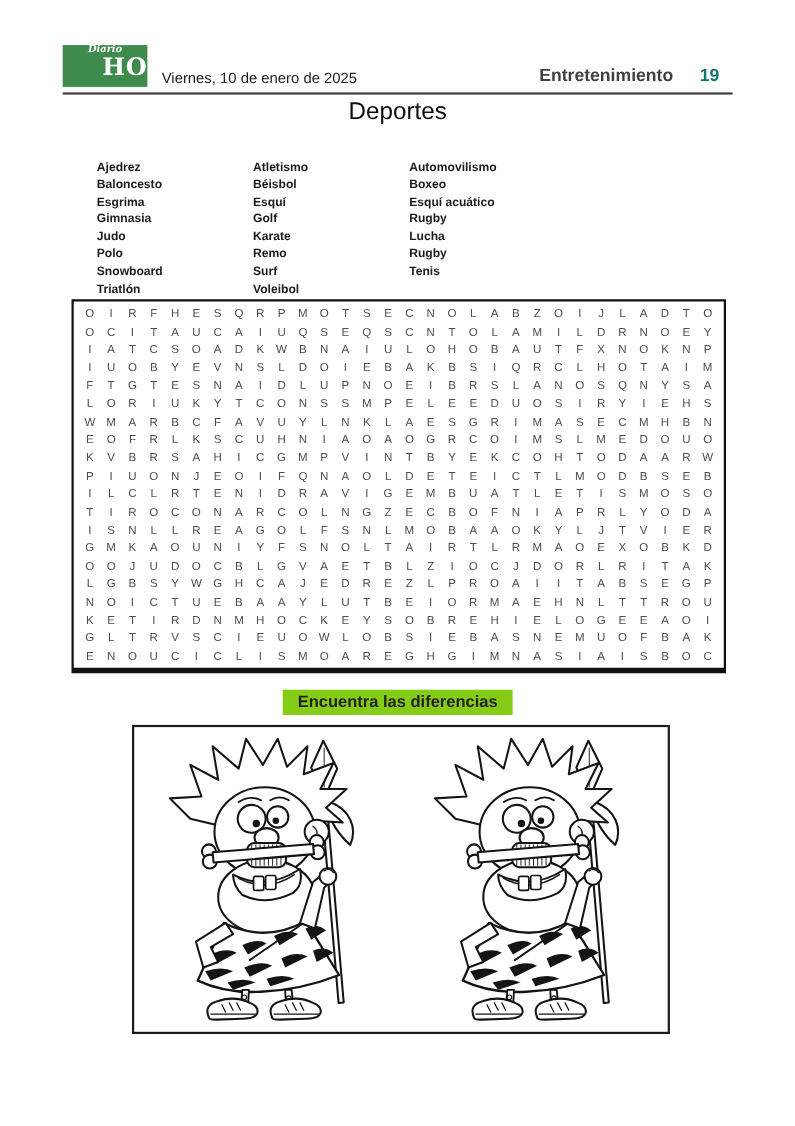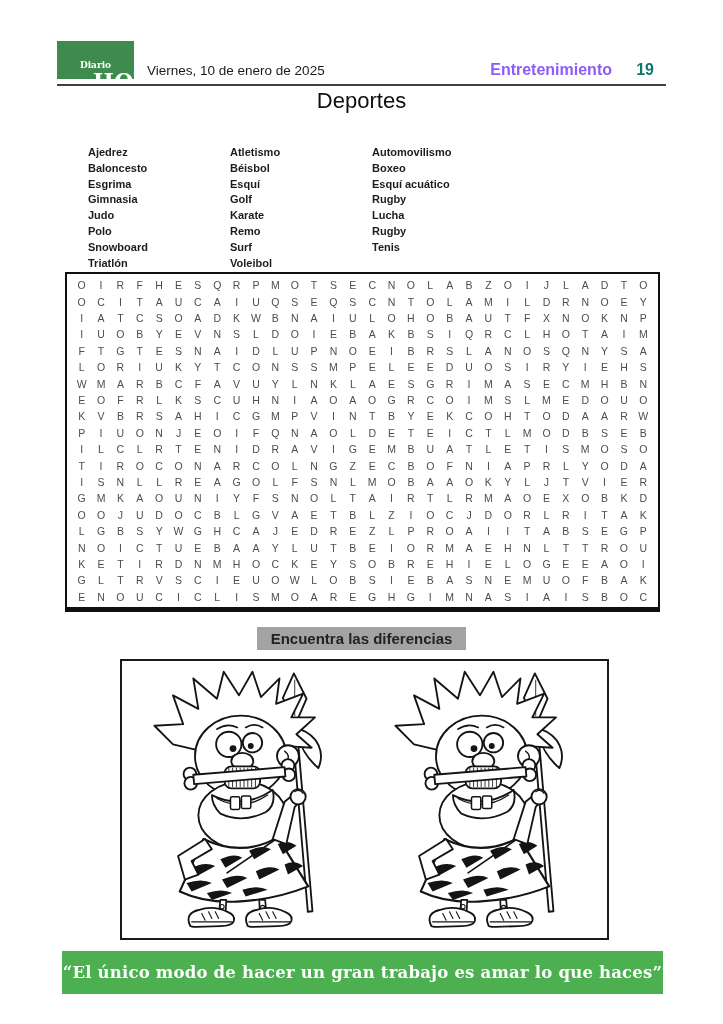--- a/index.html
+++ b/index.html
@@ -6,45 +6,45 @@
   body {
     width:723px; height:1024px; position:relative; background:#ffffff;
     font-family:"Liberation Sans", sans-serif; color:#1a1a1a; overflow:hidden;
   }
   .page { position:absolute; inset:0; }
 
   
   .masthead { position:absolute; left:57px; top:41px; width:609px; height:40px; }
   .logo { position:absolute; left:0; top:0; width:77px; height:38px; background:#3e8b4d;
           color:#fff; text-align:center; }
-  .logo-top { font-family:"DejaVu Serif", serif; font-weight:bold; font-size:9px; padding-top:20px; line-height:9px; }
+  .logo-top { font-family:"DejaVu Serif", serif; font-weight:bold; font-size:9px; padding-top:0; line-height:9px;font-style:italic; }
   .logo-main { font-family:"DejaVu Serif", serif; font-weight:bold; font-size:22px; line-height:23px; letter-spacing:0.5px;margin-left:36px; }
   .date { position:absolute; left:90px; bottom:3px; font-size:13.5px; color:#1b1b1b; }
-  .section { position:absolute; right:54px; bottom:2px; font-size:16px; font-weight:bold; color:#8b5cf6; }
+  .section { position:absolute; right:54px; bottom:2px; font-size:16px; font-weight:bold; color:#404040; }
   .pageno { position:absolute; right:12px; bottom:2px; font-size:16px; font-weight:bold; color:#0f766e; }
   .rule { position:absolute; left:57px; top:84px; width:609px; border-top:2.5px solid #3f3f3f; }
 
   
   .puzzle-title { position:absolute; left:0; top:88px; width:723px; text-align:center;
                   font-size:22px; font-weight:normal; color:#0e0e0e; }
   .word-list { position:absolute; left:88px; top:145px; width:592px; display:grid;
                grid-template-columns:142px 142px 142px 166px; }
   .word-col { display:block; }
   .word { font-size:11px; line-height:15.8px; color:#1c1c1c;font-weight:bold; }
 
   .wordsearch { position:absolute; left:65px; top:272px; width:595px; height:340px;
                 box-sizing:border-box; border:2px solid #101010; border-bottom-width:5px;
                 display:grid; grid-template-columns:repeat(30,1fr); grid-auto-rows:1fr;
                 padding:3px 5px 2px 5px; }
   .cell { display:flex; align-items:center; justify-content:center;
           font-size:10.5px; color:#4d4d4d; font-weight:500; }
 
   
   .diff-title-row { position:absolute; left:0; top:627px; width:723px; text-align:center; }
-  .diff-title { display:inline-block; background:#a3a3a3; color:#222; padding:3px 14px;
+  .diff-title { display:inline-block; background:#84cc16; color:#222; padding:3px 14px;
                 font-size:15px; font-weight:bold; }
   .diff-box { position:absolute; left:120px; top:659px; width:489px; height:281px;
               box-sizing:border-box; border:2px solid #1a1a1a; display:flex;
               align-items:flex-end; justify-content:space-around; padding:4px 2px 6px 2px; }
   .diff-figure svg { width:232px; height:262px; display:block; }
 
   
   .quote-bar { position:absolute; left:62px; top:951px; width:601px; height:43px;
                background:#4caf50; display:flex; align-items:center; justify-content:center; }
   .quote-text { font-family:"DejaVu Serif", serif; font-weight:bold; font-size:16.5px;
@@ -799,17 +799,14 @@
           <use href="#caveman"></use>
         </svg>
     </div>
     <div class="diff-figure">
       <svg viewBox="0 0 240 310">
           <use href="#caveman"></use>
         </svg>
     </div>
   </div>
 
-  <div class="quote-bar">
-    <div class="quote-text">“El único modo de hacer un gran trabajo es amar lo que haces”</div>
-  </div>
 
 </div>
 
 </body></html>

